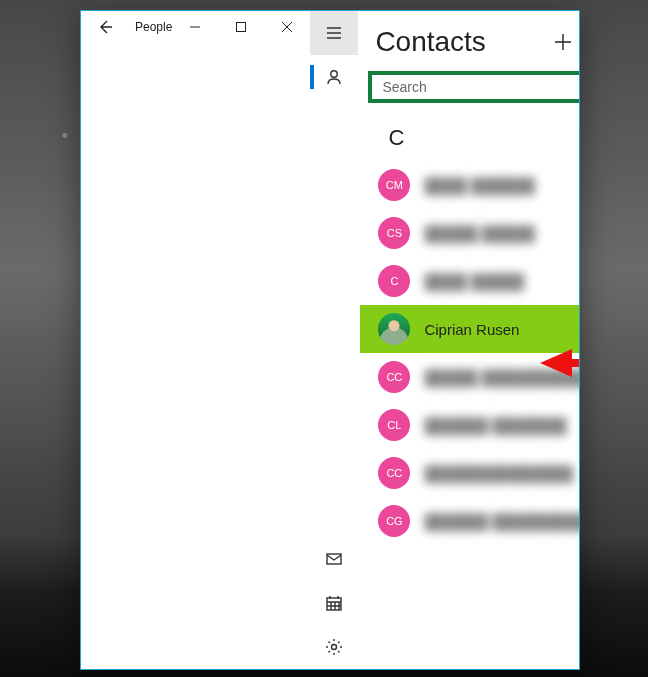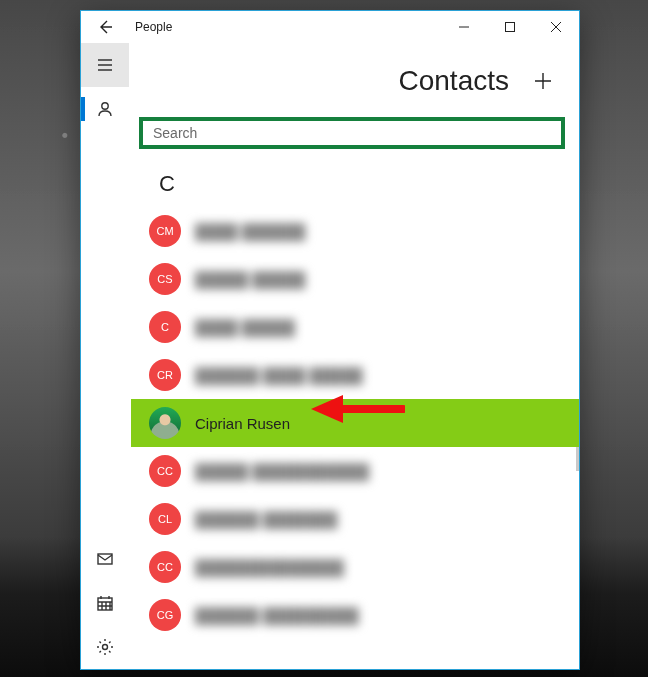--- a/index.html
+++ b/index.html
@@ -28,21 +28,21 @@
   }
 
   .window {
     position: absolute;
     left: 80px; top: 10px;
     width: 500px; height: 660px;
     background: #fff;
     border: 1px solid #2aa1d6;
     box-shadow: 0 8px 30px rgba(0,0,0,.45);
     display: flex;
-    flex-direction: column;
+    flex-direction: row;
     overflow: hidden;
   }
 
   
   .titlebar {
     height: 32px;
     display: flex;
     align-items: center;
     font-size: 12px;
     color: #222;
@@ -90,25 +90,24 @@
 
   .main {
     flex:1; display:flex; flex-direction:column; min-width:0;
   }
   .header {
     display:flex; align-items:center;
     padding: 8px 16px 6px 10px;
   }
   .header h1 {
     flex:1;
-    margin:14px;
+    margin:7px;
     font-weight:400;
     font-size:28px;
     color:#222;
-    text-align:right;
   }
   .add-btn {
     width:40px; height:40px;
     display:flex;align-items:center;justify-content:center;
     color:#222;
   }
   .add-btn svg { width:20px; height:20px; stroke:#222; stroke-width:1.4; }
 
   .search-wrap {
     padding: 0 14px 10px 10px;
@@ -141,21 +140,21 @@
     height:48px;
     padding-left:18px;
     gap:14px;
   }
   .row.selected {
     background:#84cc16;
     position:relative;
   }
   .avatar {
     width:32px; height:32px; border-radius:50%;
-    background:#ef4444; color:#fff;
+    background:#ec4899; color:#fff;
     display:flex; align-items:center; justify-content:center;
     font-size:11px; font-weight:400;
     flex: 0 0 32px;
   }
   .avatar.photo {
     background:
       radial-gradient(circle at 50% 40%, #e8c9a4 0 5px, transparent 6px),
       radial-gradient(circle at 50% 90%, #8fae8f 0 14px, transparent 15px),
       linear-gradient(#2a5, #163);
   }
@@ -275,24 +274,20 @@
               <div class="name blur">████ ██████</div>
             </div>
             <div class="row">
               <div class="avatar">CS</div>
               <div class="name blur">█████ █████</div>
             </div>
             <div class="row">
               <div class="avatar">C</div>
               <div class="name blur">████ █████</div>
             </div>
-            <div class="row">
-              <div class="avatar">CR</div>
-              <div class="name blur">██████ ████ █████</div>
-            </div>
             <div class="row selected">
               <div class="avatar photo"></div>
               <div class="name">Ciprian Rusen</div>
             </div>
             <div class="row">
               <div class="avatar">CC</div>
               <div class="name blur">█████ ███████████</div>
             </div>
             <div class="row">
               <div class="avatar">CL</div>

